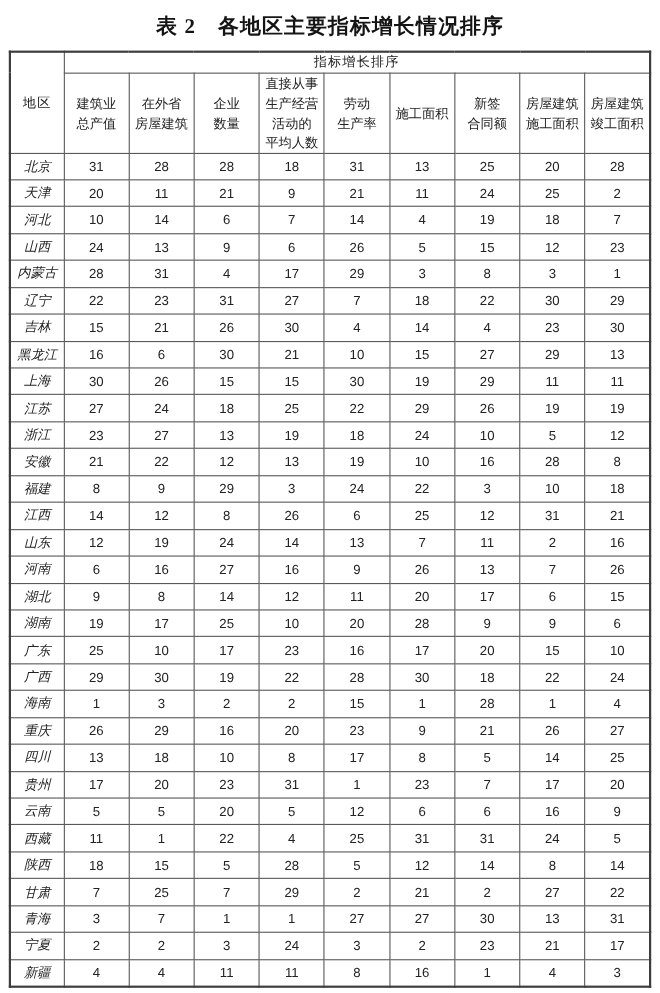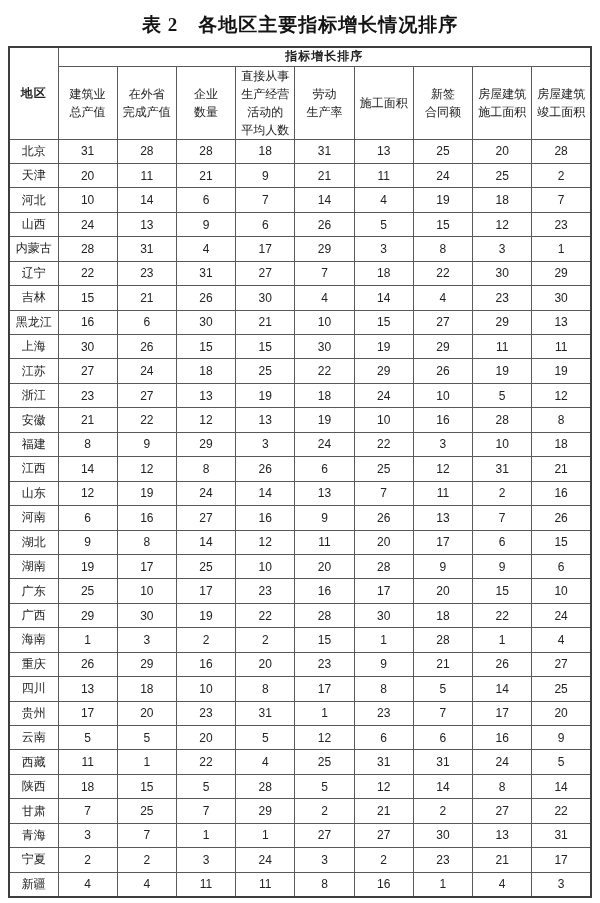--- a/index.html
+++ b/index.html
@@ -32,30 +32,30 @@
     border: 1px solid #595959;
     padding: 0;
     text-align: center;
     vertical-align: middle;
     font-size: 12px;
     font-weight: normal;
     color: #222222;
   }
   table.ranking { border: 2px solid #3d3d3d; }
   col.region-col { width: 49px; }
-  tr.group-row th { height: 19px; font-size: 12px; letter-spacing: 1px; font-weight: bold; }
+  tr.group-row th { height: 19px; font-size: 12px; letter-spacing: 1px; }
   tr.cols-row th {
     height: 73px;
     white-space: pre-line;
     line-height: 18px;
     font-size: 12px;
   }
   th.corner { font-size: 12px; }
   tbody td { height: 24.45px; }
-  td.region { font-size: 12px; }
+  td.region { font-size: 12px; font-style: italic; }
   td.rank { font-size: 12px; }
 </style>
 </head>
 <body>
 
 <div class="page">
   <div class="title">表 2　各地区主要指标增长情况排序</div>
 
   <table class="ranking">
     <colgroup>
@@ -73,21 +73,21 @@
     <thead>
       <tr class="group-row">
         <th class="corner" rowspan="2">地区</th>
         <th colspan="9">指标增长排序</th>
       </tr>
       <tr class="cols-row">
 
       <th>建筑业
 总产值</th>
           <th>在外省
-完成产值</th>
+房屋建筑</th>
           <th>企业
 数量</th>
           <th>直接从事
 生产经营
 活动的
 平均人数</th>
           <th>劳动
 生产率</th>
           <th>施工面积</th>
           <th>新签

